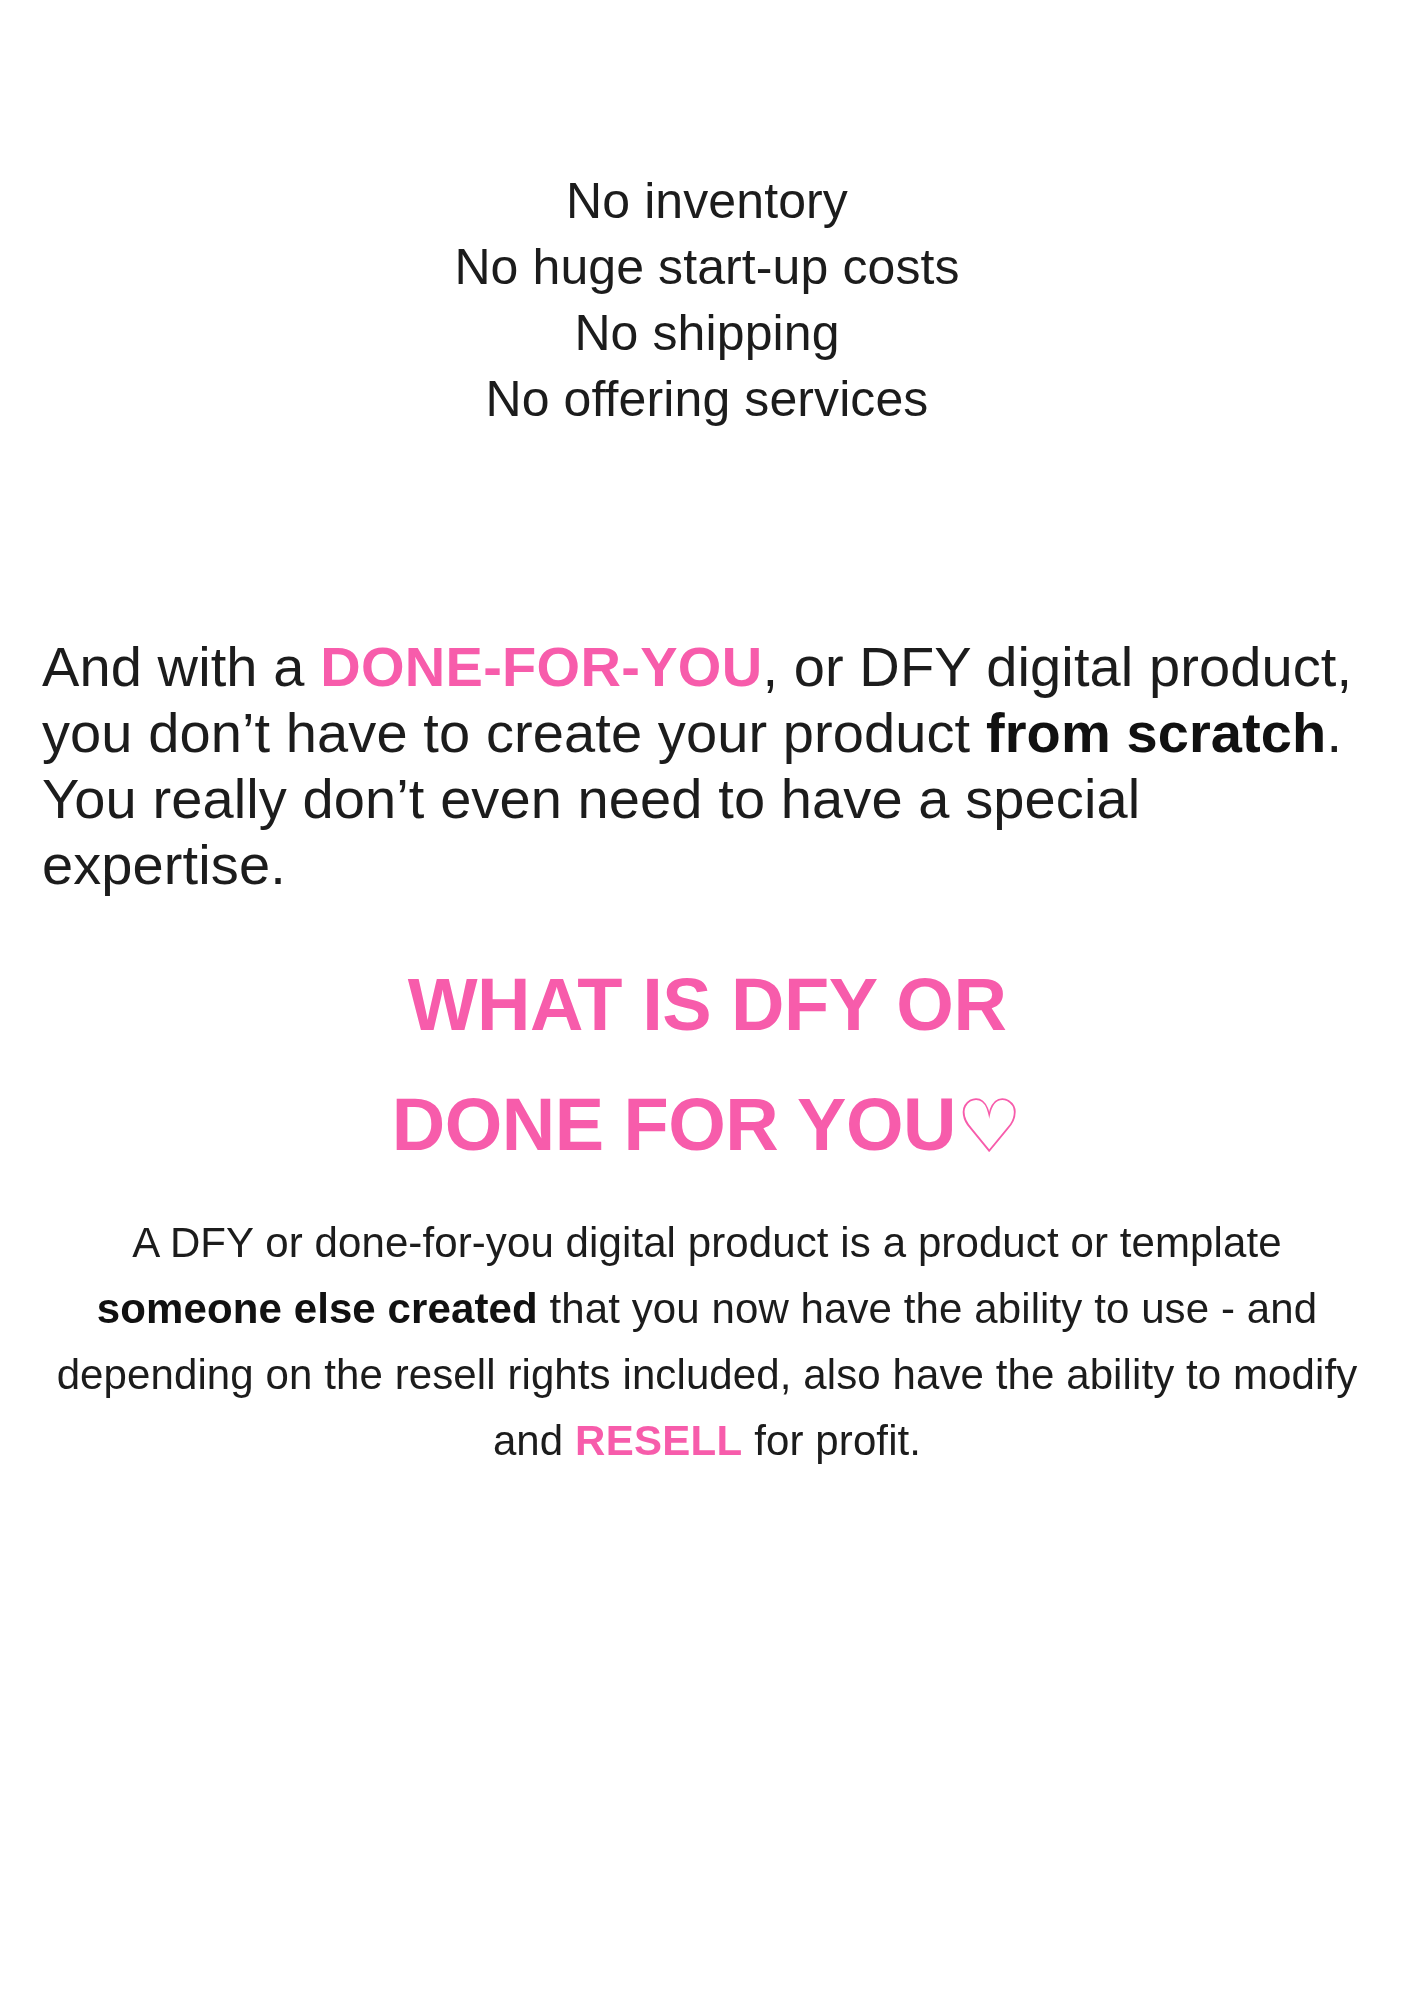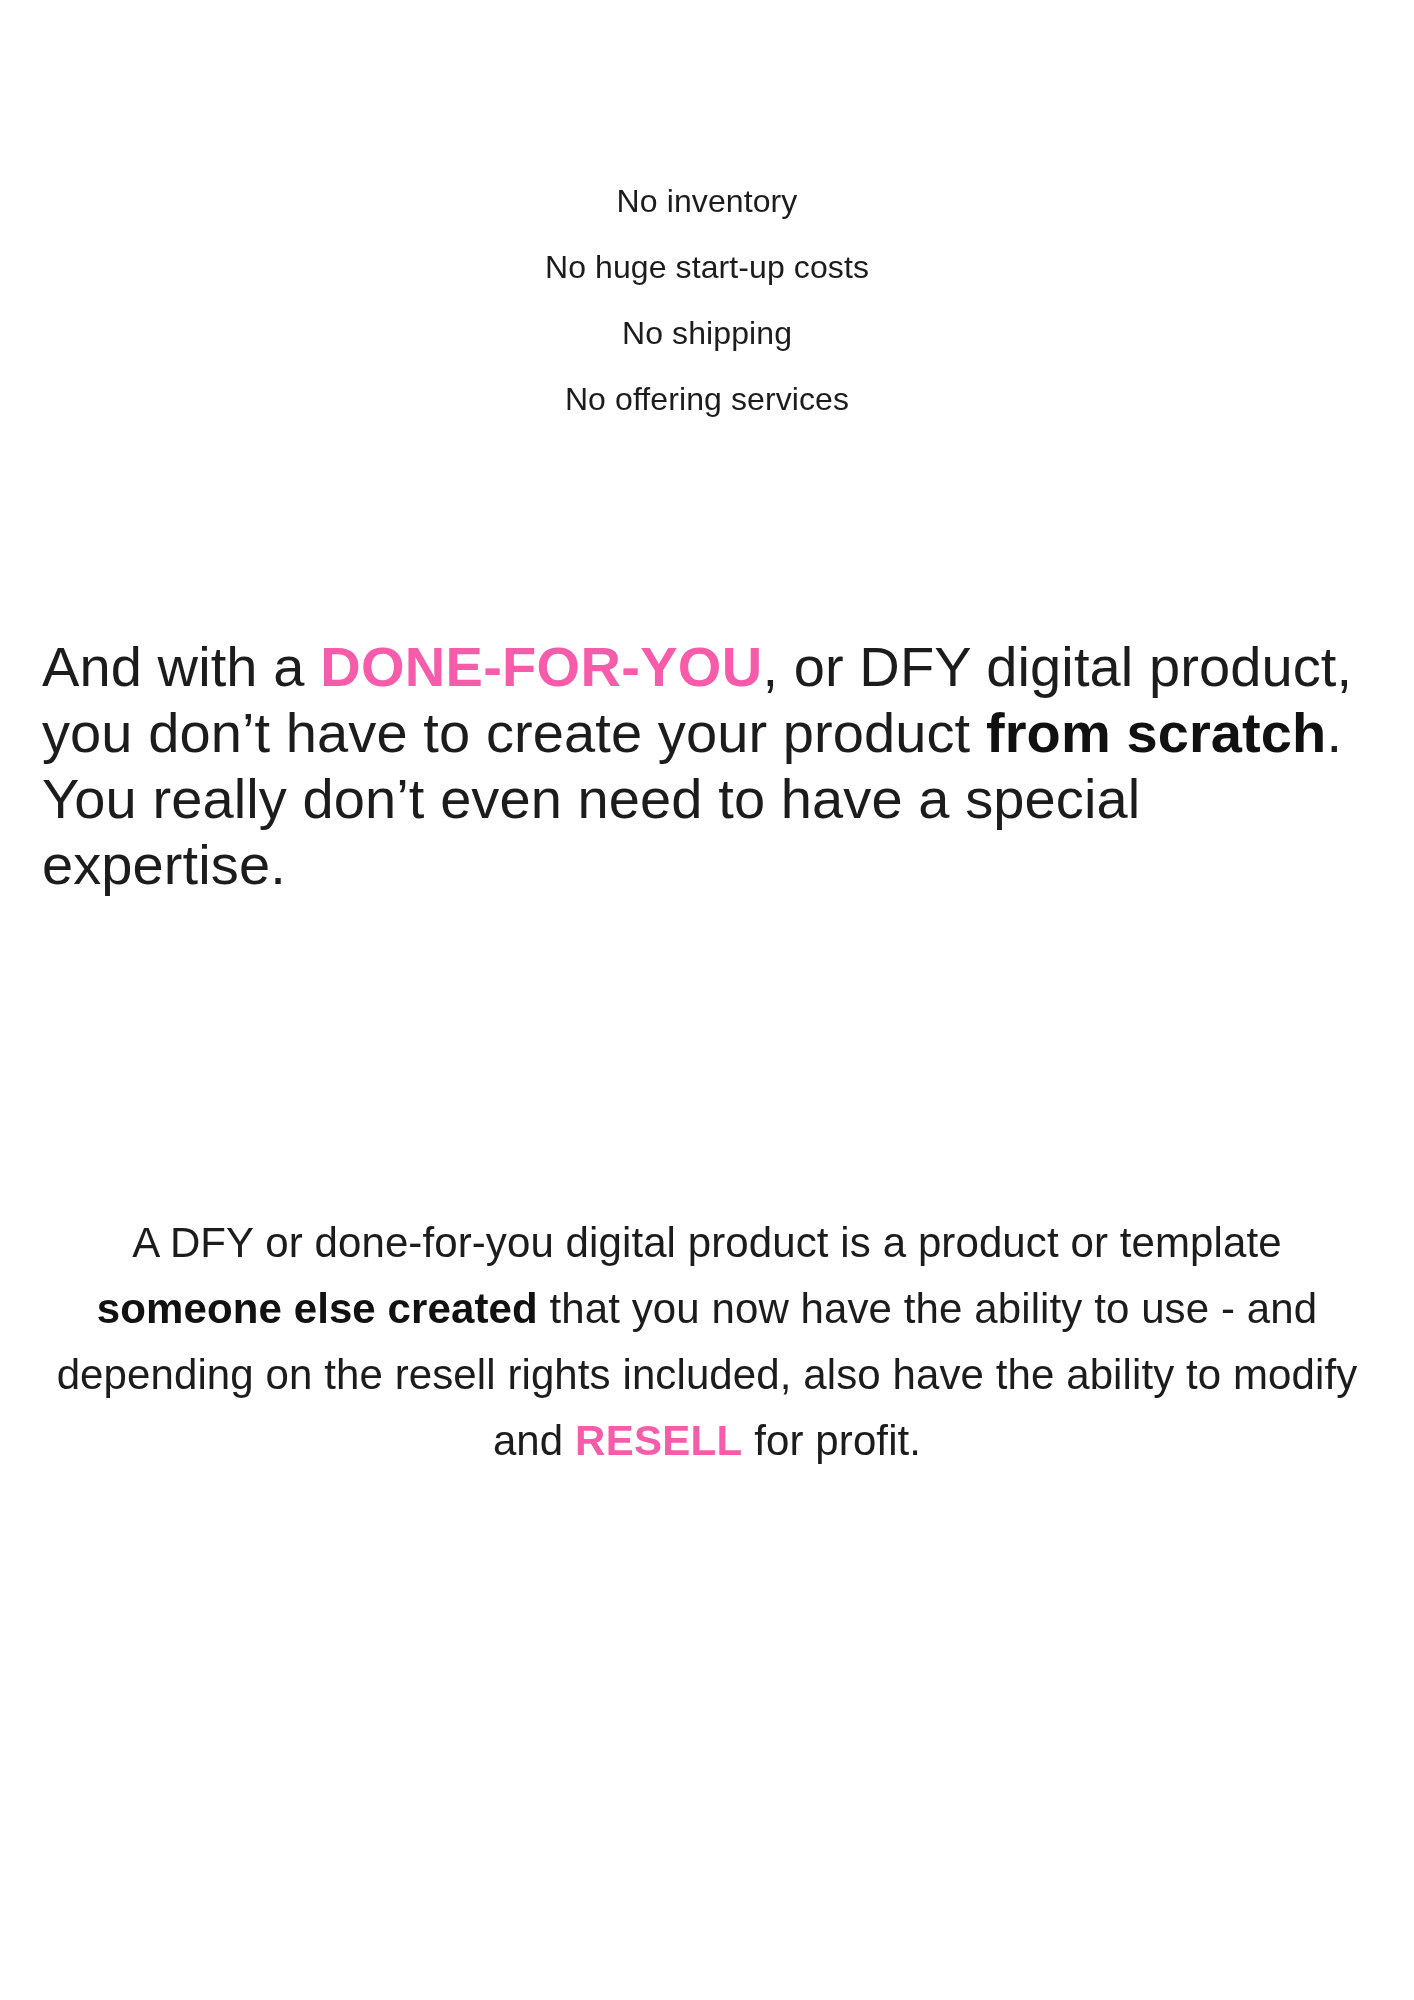--- a/index.html
+++ b/index.html
@@ -25,21 +25,21 @@
 
   
   .no-list {
     position: absolute;
     top: 168px;
     left: 0;
     width: 1414px;
     text-align: center;
   }
   .no-list-item {
-    font-size: 32px;
+    font-size: 50px;
     line-height: 66px;
     font-weight: 400;
     letter-spacing: 0.1px;
     color: #1c1c1c;
     white-space: nowrap;
   }
 
   
   .intro-para {
     position: absolute;
@@ -109,16 +109,20 @@
 
   <div class="no-list">
     <div class="no-list-item">No inventory</div>
     <div class="no-list-item">No huge start-up costs</div>
     <div class="no-list-item">No shipping</div>
     <div class="no-list-item">No offering services</div>
   </div>
 
   <p class="intro-para"><span>And with a </span><span class="pink-bold">DONE-FOR-YOU</span><span>, or DFY digital product, you don’t have to create your product </span><span class="black-bold">from scratch</span><span>. You really don’t even need to have a special expertise.</span></p>
 
+  <h1 class="headline">
+    <span class="headline-line">WHAT IS DFY OR</span>
+    <span class="headline-line"><span>DONE FOR YOU</span><span class="heart-glyph">♡</span></span>
+  </h1>
 
   <p class="outro-para"><span>A DFY or done-for-you digital product is a product or template </span><span class="black-bold">someone else created</span><span> that you now have the ability to use - and depending on the resell rights included, also have the ability to modify and </span><span class="pink-bold">RESELL</span><span> for profit.</span></p>
 
 </div>
 
 </body></html>

